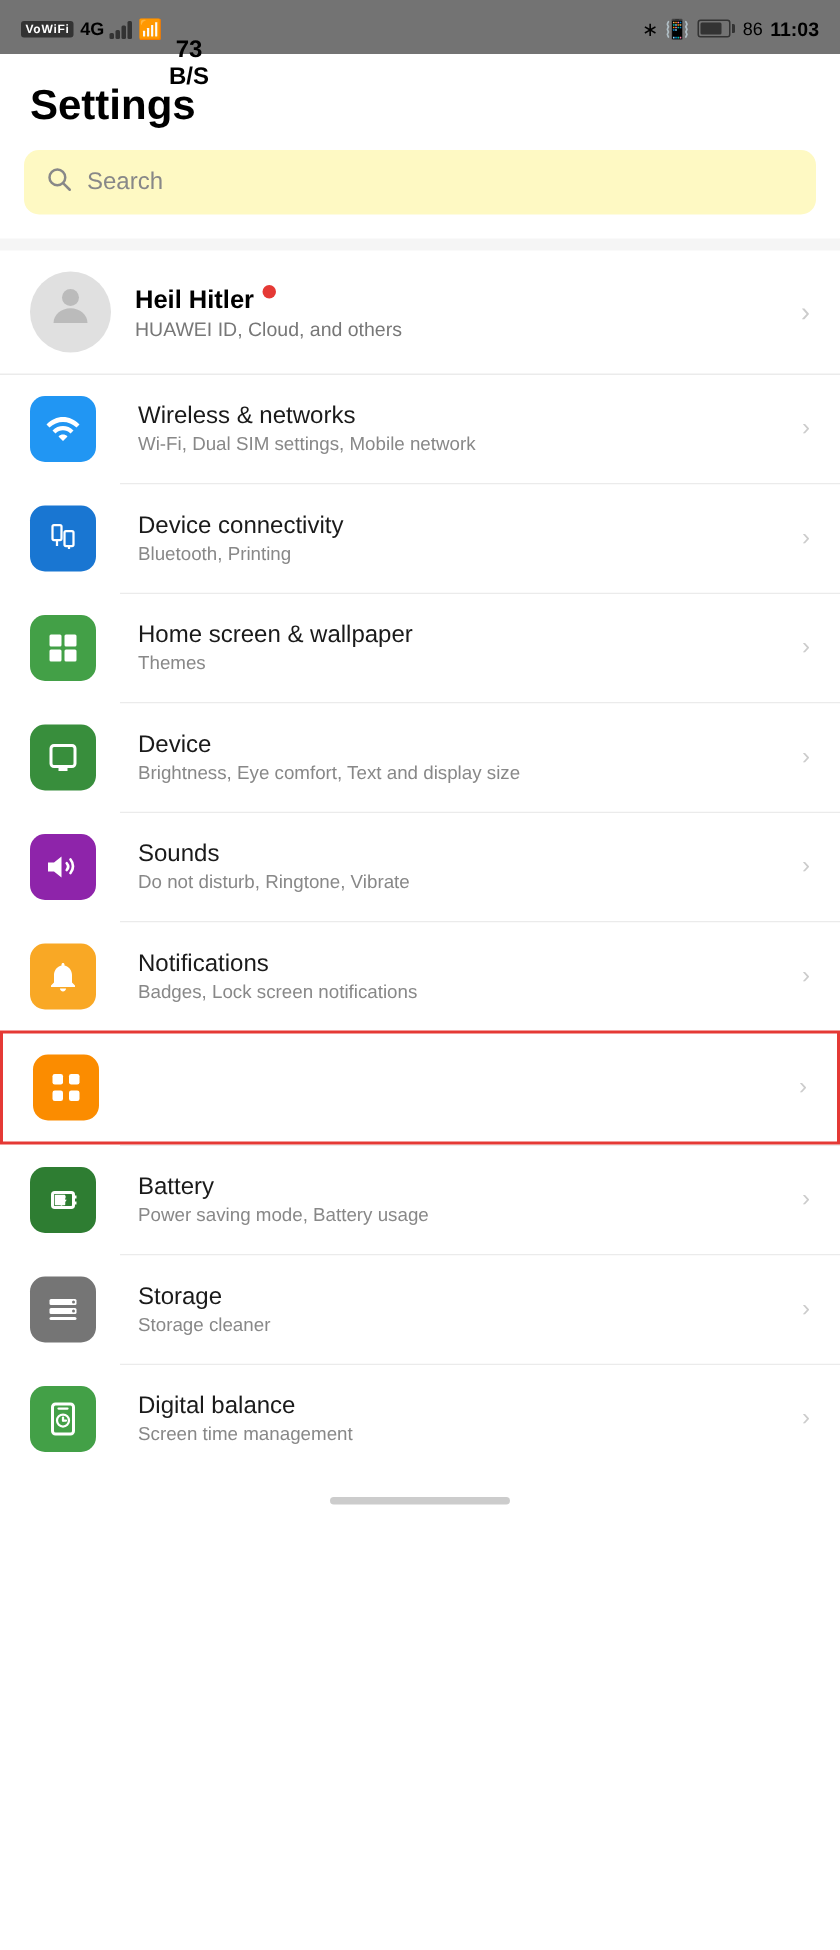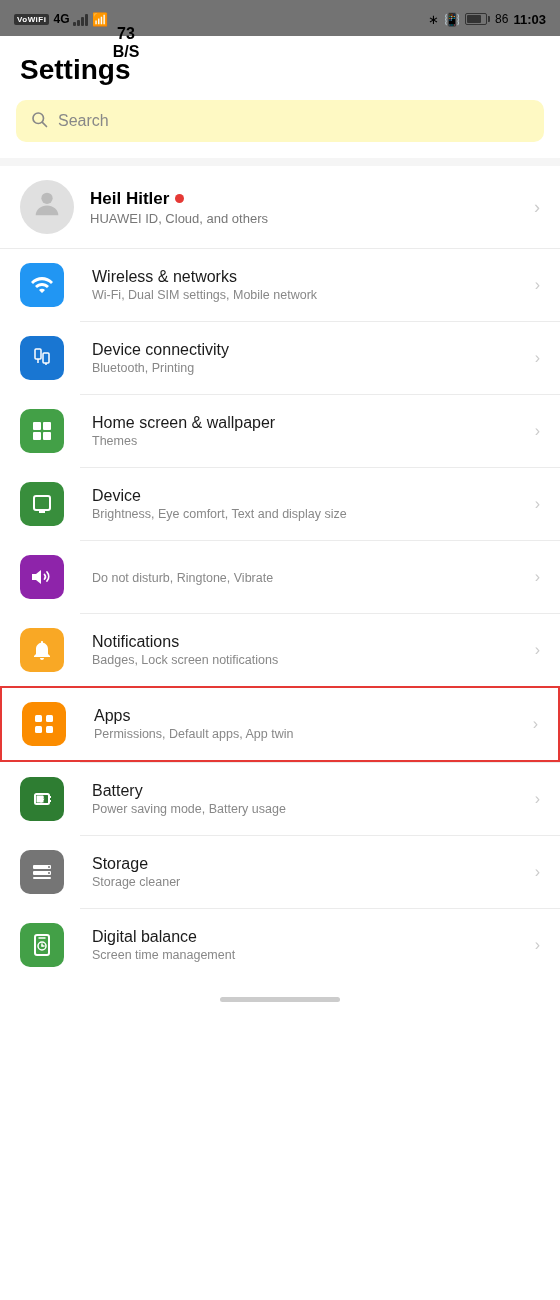--- a/index.html
+++ b/index.html
@@ -146,21 +146,20 @@
     .avatar-icon {
       font-size: 30px;
       color: #bbb;
     }
     .profile-info {}
     .profile-name {
       font-size: 17px;
       font-weight: 600;
       color: #000;
       display: flex;
-      align-items: center;
       gap: 6px;
     }
     .online-dot {
       width: 9px;
       height: 9px;
       background: #e53935;
       border-radius: 50%;
       display: inline-block;
     }
     .profile-sub {
@@ -371,20 +370,21 @@
 
   <div class="settings-item">
     <div class="settings-icon" style="background:#8E24AA;">
       <svg width="24" height="24" viewBox="0 0 24 24" fill="white">
         <polygon points="11,5 6,9 2,9 2,15 6,15 11,19"></polygon>
         <path d="M14.5 9.5c1.1 1.3 1.1 3.2 0 4.5" stroke="white" stroke-width="1.8" fill="none" stroke-linecap="round"></path>
         <path d="M17 7c2.2 2.6 2.2 6.4 0 9" stroke="white" stroke-width="1.8" fill="none" stroke-linecap="round"></path>
       </svg>
     </div>
     <div class="settings-text">
+      <div class="settings-title">Sounds</div>
       <div class="settings-sub">Do not disturb, Ringtone, Vibrate</div>
     </div>
     <span class="item-chevron">›</span>
   </div>
   <div class="divider"></div>
 
   <div class="settings-item">
     <div class="settings-icon" style="background:#F9A825;">
       <svg width="24" height="24" viewBox="0 0 24 24" fill="white">
         <path d="M12 22c1.1 0 2-.9 2-2h-4c0 1.1.9 2 2 2zm6-6V11c0-3.1-2.1-5.7-5-6.3V4c0-.6-.4-1-1-1s-1 .4-1 1v.7C8.1 5.3 6 7.9 6 11v5l-2 2v1h16v-1l-2-2z"></path>
@@ -398,24 +398,20 @@
   </div>
 
   <div class="settings-item highlighted">
     <div class="settings-icon" style="background:#FB8C00;">
       <svg width="24" height="24" viewBox="0 0 24 24" fill="white">
         <rect x="3" y="3" width="7" height="7" rx="1.5"></rect>
         <rect x="14" y="3" width="7" height="7" rx="1.5"></rect>
         <rect x="3" y="14" width="7" height="7" rx="1.5"></rect>
         <rect x="14" y="14" width="7" height="7" rx="1.5"></rect>
       </svg>
-    </div>
-    <div class="settings-text">
-      <div class="settings-title">Apps</div>
-      <div class="settings-sub">Permissions, Default apps, App twin</div>
     </div>
     <span class="item-chevron">›</span>
   </div>
   <div class="divider"></div>
 
   <div class="settings-item">
     <div class="settings-icon" style="background:#2E7D32;">
       <svg width="24" height="24" viewBox="0 0 24 24" fill="white">
         <rect x="5" y="7" width="14" height="10" rx="1.5" fill="none" stroke="white" stroke-width="2"></rect>
         <rect x="6.5" y="8.5" width="7" height="7" rx="0.5" fill="white"></rect>

